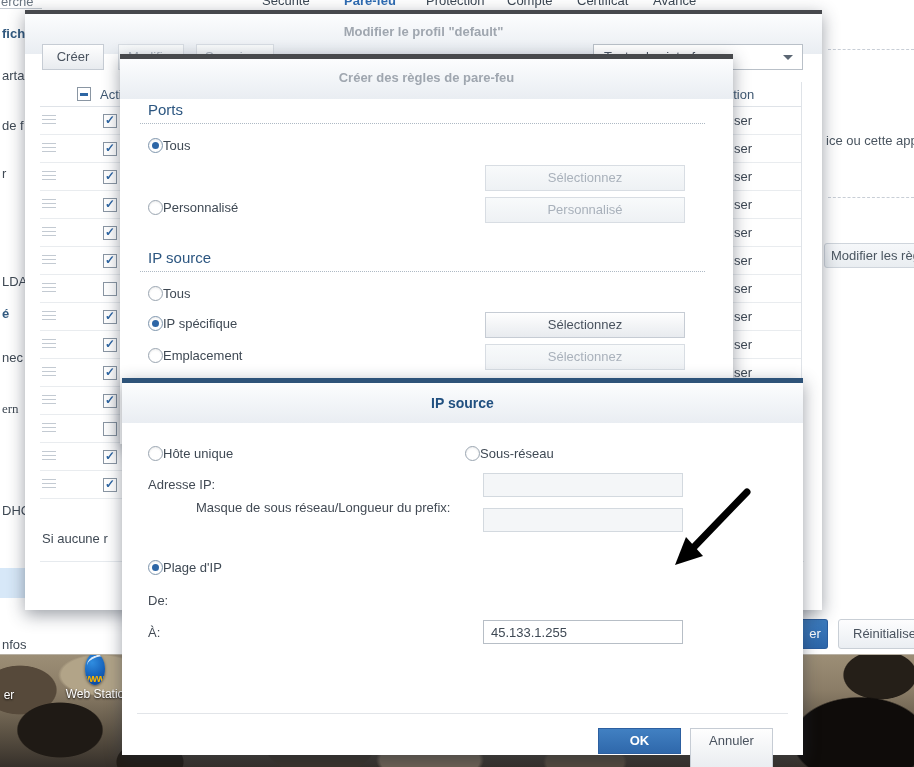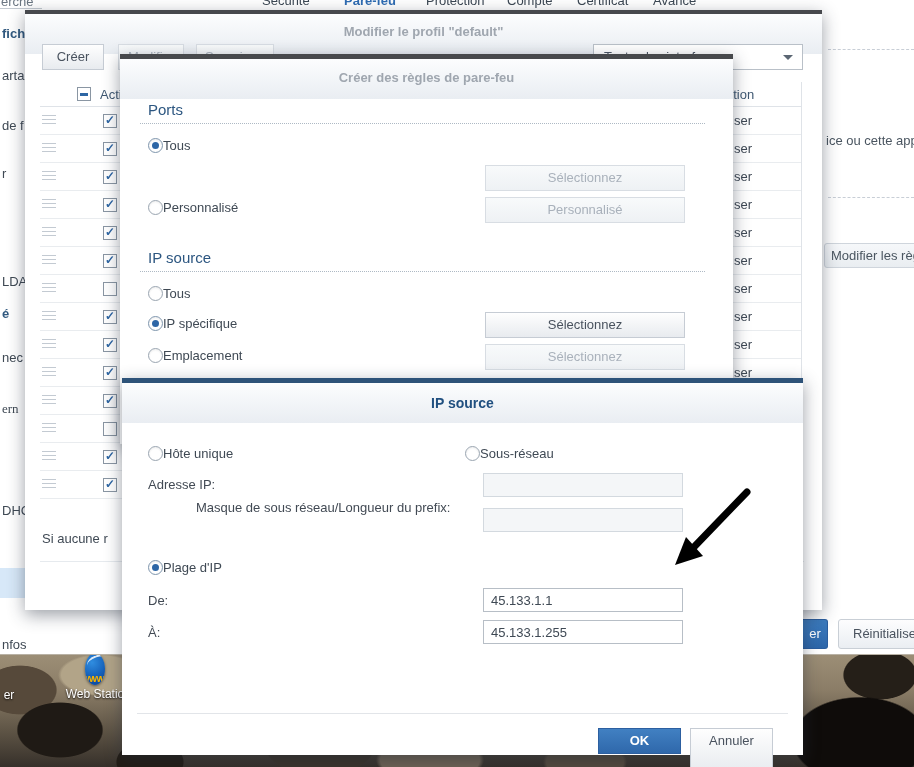--- a/index.html
+++ b/index.html
@@ -363,21 +363,20 @@
   <input class="tfield" style="left: 361px; top: 90px;" disabled="" value="">
   <span class="field-label" style="left:26px; top:117px;margin-left:48px;">Masque de sous réseau/Longueur du prefix:</span>
   <input class="tfield" style="left: 361px; top: 125px;" disabled="" value="">
 
   <div class="opt-row" style="left:26px; top:177px;">
     <span class="radio sel"></span>
     <span>Plage d'IP</span>
   </div>
 
   <span class="field-label" style="left:26px; top:210px;">De:</span>
-  <input class="tfield" style="left: 361px; top: 205px;" value="45.133.1.1">
   <span class="field-label" style="left:26px; top:242px;">À:</span>
   <input class="tfield" style="left: 361px; top: 237px;" value="45.133.1.255">
 
   <div class="foot-sep"></div>
   <div class="btn primary" style="left:476px; top:345px; width:83px; height:26px; line-height:24px;">OK</div>
   <div class="btn" style="left:568px; top:345px; width:83px; height:44px; line-height:24px;">Annuler</div>
 </div>
 
 <svg class="arrow-annot" viewBox="0 0 110 110">
   <path d="M 92 17 L 64 46 L 39 72" fill="none" stroke="#000" stroke-width="7" stroke-linecap="round" stroke-linejoin="round"></path>

